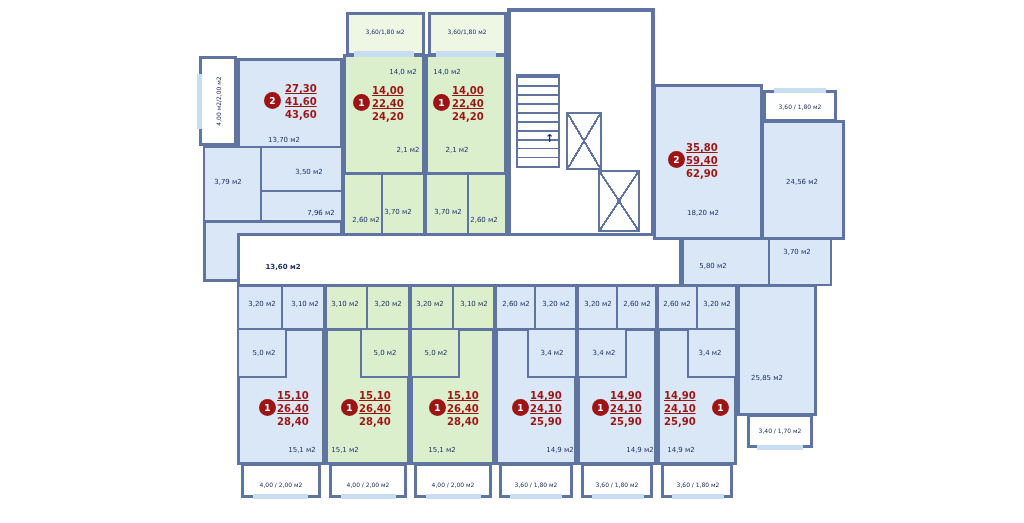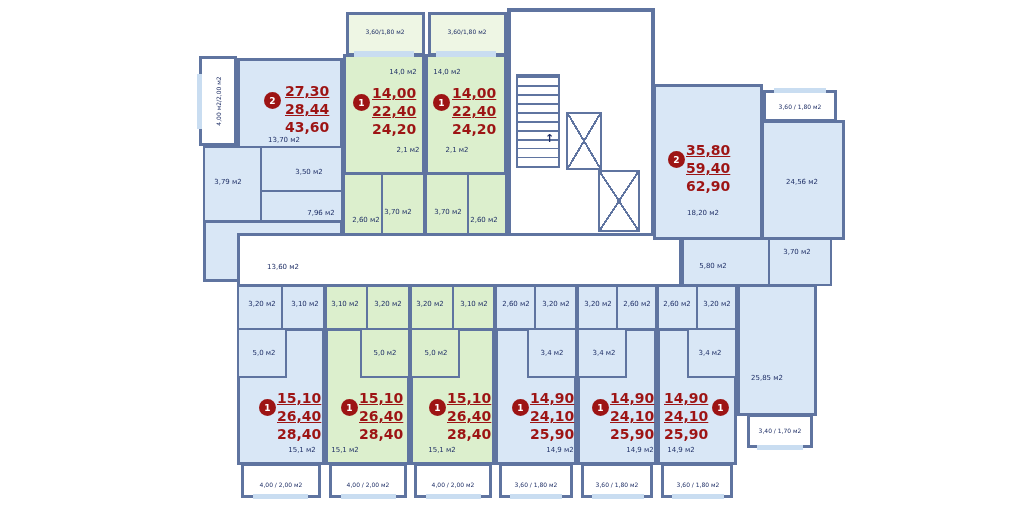--- a/index.html
+++ b/index.html
@@ -9,21 +9,21 @@
   .thin{border-width:2px;}
   .blue{background:#d9e7f6;}
   .green{background:#dcefcd;}
   .pgreen{background:#eef6e4;}
   .white{background:#ffffff;}
   .lbl{position:absolute;transform:translate(-50%,-50%);font-size:7px;color:#1f2f66;
        white-space:nowrap;z-index:6;}
   .s6{font-size:6px;}
   .vlbl{position:absolute;transform:translate(-50%,-50%) rotate(-90deg);font-size:6px;
         color:#1f2f66;white-space:nowrap;z-index:6;}
-  .stats{position:absolute;z-index:7;color:#9d1414;font-weight:700;font-size:14px;
+  .stats{position:absolute;z-index:7;color:#9d1414;font-weight:700;font-size:10px;
          line-height:1.3;text-align:left;cursor:pointer;}
   .stats span{display:block;}
   .stats .u{text-decoration:underline;}
   .badge{position:absolute;z-index:7;width:17px;height:17px;border-radius:50%;
          background:#9d1414;color:#ffffff;font-size:9px;font-weight:700;
          display:flex;align-items:center;justify-content:center;cursor:pointer;}
   .stairs{background:repeating-linear-gradient(to bottom,#5f74a0 0,#5f74a0 1.5px,
           transparent 1.5px,transparent 9px);}
   .elev{background:
      linear-gradient(to top right,transparent calc(50% - 1px),#5f74a0 calc(50% - 1px),
@@ -44,28 +44,28 @@
 
   <div class="rm blue" style="left:237px;top:58px;width:106px;height:92px;"></div>
   <div class="rm blue thin" style="left:203px;top:146px;width:59px;height:76px;"></div>
   <div class="rm blue thin" style="left:260px;top:146px;width:83px;height:46px;"></div>
   <div class="rm blue thin" style="left:260px;top:190px;width:83px;height:45px;"></div>
   <div class="rm blue" style="left:203px;top:220px;width:140px;height:62px;"></div>
 
   <div class="badge" style="left:264px;top:92px;">2</div>
   <div class="stats" style="left:285px;top:82px;width:44px;">
     <span class="u">27,30</span>
-    <span class="u">28,44</span>
+    <span class="u">41,60</span>
     <span>43,60</span>
   </div>
   <span class="lbl" style="left:284px;top:140px;">13,70 м2</span>
   <span class="lbl" style="left:297px;top:172px;margin-left:12px;">3,50 м2</span>
   <span class="lbl" style="left:228px;top:182px;">3,79 м2</span>
   <span class="lbl" style="left:321px;top:213px;">7,96 м2</span>
-  <span class="lbl" style="left:283px;top:267px;">13,60 м2</span>
+  <span class="lbl" style="left:283px;top:267px;font-weight:bold;">13,60 м2</span>
 
   <div class="rm pgreen" style="left:346px;top:12px;width:79px;height:44px;"></div>
   <span class="lbl s6" style="left:385px;top:31px;">3,60/1,80 м2</span>
   <div class="rm green" style="left:343px;top:54px;width:82px;height:121px;"></div>
   <div class="rm green thin" style="left:343px;top:173px;width:40px;height:62px;"></div>
   <div class="rm green thin" style="left:381px;top:173px;width:44px;height:62px;"></div>
   <div class="win" style="left:354px;top:51px;width:60px;height:6px;"></div>
 
   <div class="badge" style="left:353px;top:94px;">1</div>
   <div class="stats" style="left:372px;top:84px;width:44px;">

